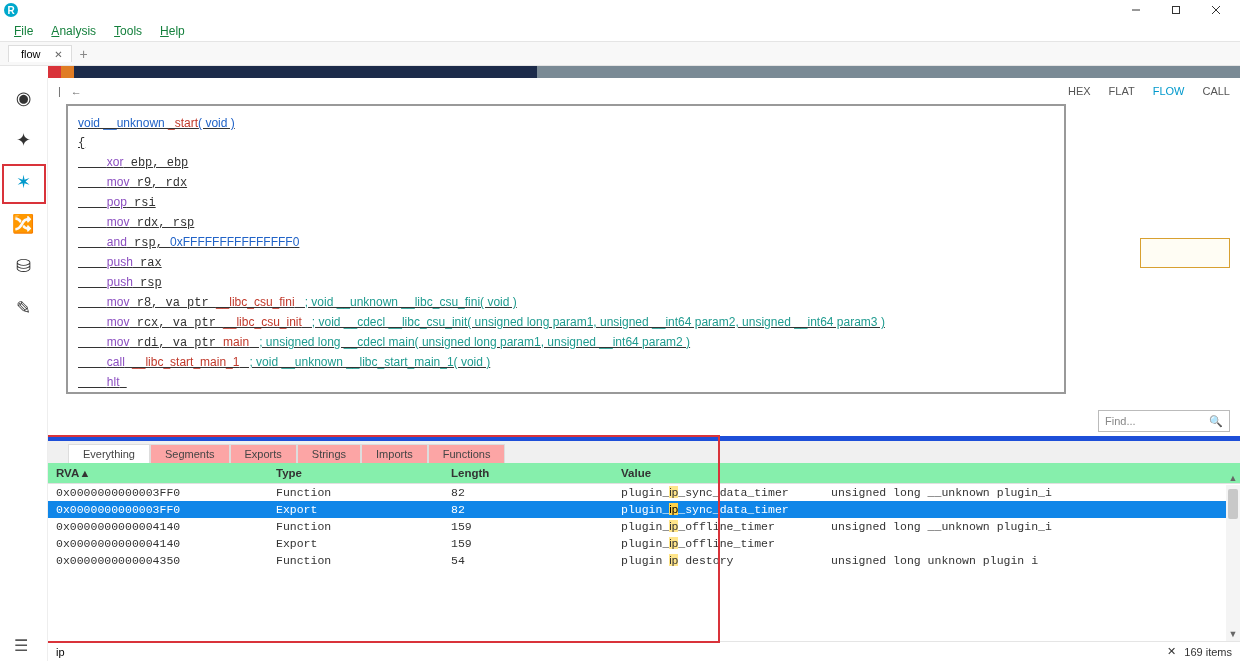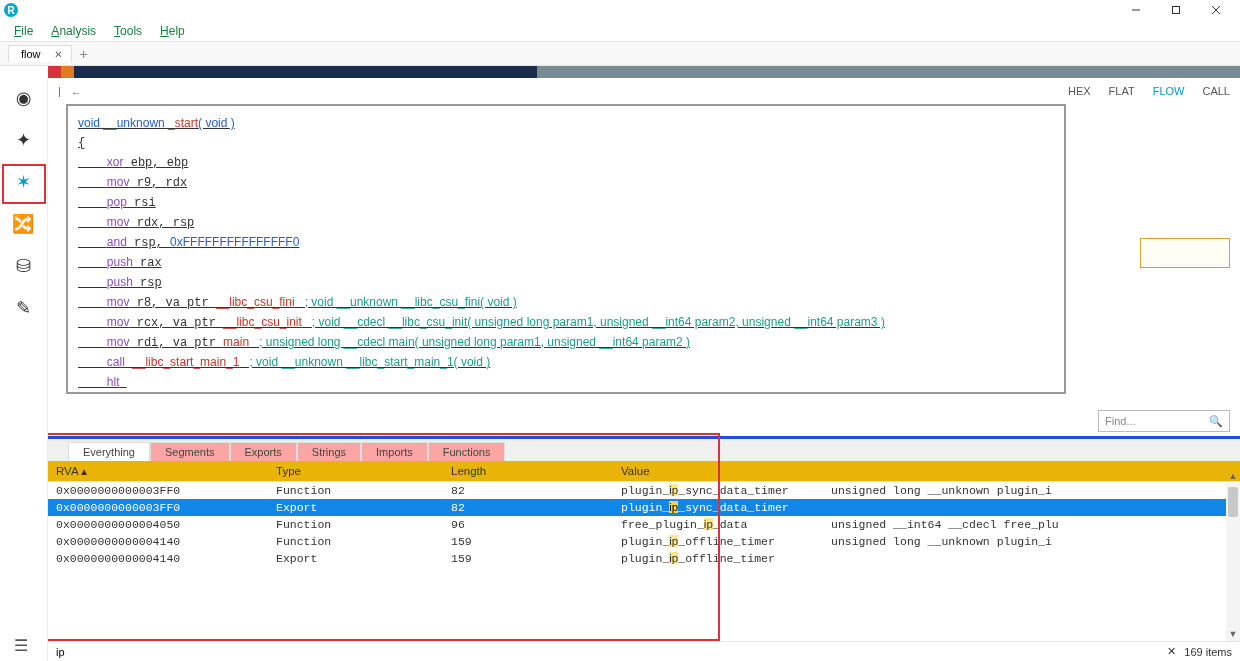--- a/index.html
+++ b/index.html
@@ -58,29 +58,29 @@
 
     .minimap-col { width: 130px; margin-left: auto; padding: 4px 10px 4px 4px; display: flex; flex-direction: column; }
     .minimap-viewport { margin-top: 130px; width: 90px; height: 30px; border: 1px solid #d8a030; background: #fffdf4; align-self: flex-end; }
 
     
     .findrow { display: flex; justify-content: flex-end; margin-top: 16px; padding-right: 10px; }
     .findbox { width: 132px; height: 22px; border: 1px solid #bbb; display: flex; align-items: center; padding: 0 6px; gap: 6px; color: #888; font-size: 11px; }
     .findbox .mag { margin-left: auto; }
 
     
-    .bottompanel { margin-top: 4px; position: relative; flex: 1; display: flex; flex-direction: column; border-top: 3px solid #1d4ed8; }
+    .bottompanel { margin-top: 4px; position: relative; flex: 1; display: flex; flex-direction: column; border-top: 5px solid #1d4ed8; }
     .bottompanel .highlight-box { position: absolute; left: -18px; top: -6px; width: 690px; height: 208px; border: 2px solid #d9333a; pointer-events: none; z-index: 5; }
     .bottom-tabs { display: flex; background: #f0f0f0; height: 22px; align-items: flex-end; padding-left: 20px; }
     .bottom-tabs .btab { padding: 3px 14px; font-size: 11px; color: #444; border: 1px solid #ddd; border-bottom: none; background: #fca5a5; margin-right: 0; }
     .bottom-tabs .btab.active { background: #fff; }
 
     .tablewrap { flex: 1; overflow: hidden; background: #fff; position: relative; }
     table.datatbl { width: 100%; border-collapse: collapse; font-size: 11.5px; table-layout: fixed; }
-    table.datatbl th { text-align: left; padding: 3px 8px; background: #eab308; font-weight: normal; color: #333; border-bottom: 1px solid #e0e0e0; }
+    table.datatbl th { text-align: left; padding: 3px 8px; background: #86efac; font-weight: bold; color: #333; border-bottom: 1px solid #e0e0e0; }
     table.datatbl td { padding: 2px 8px; white-space: nowrap; overflow: hidden; text-overflow: clip; color: #333; font-family: Consolas, "Courier New", monospace; }
     table.datatbl tr.sel td { background: #1086e8; color: #fff; }
     table.datatbl .hl { background: #ffe58a; }
     table.datatbl tr.sel .hl { background: #ffd24a; color: #000; }
 
     .scrollbar-v { position: absolute; right: 0; top: 22px; bottom: 0; width: 14px; background: #f4f4f4; }
     .scrollbar-v .thumb { position: absolute; left: 2px; right: 2px; top: 4px; height: 30px; background: #c8c8c8; border-radius: 2px; }
     .scrollbar-v .arrow { position: absolute; left: 0; right: 0; height: 14px; display: flex; align-items: center; justify-content: center; color: #666; font-size: 9px; }
     .scrollbar-v .arrow.up { top: -14px; }
     .scrollbar-v .arrow.down { bottom: 0; }
@@ -235,39 +235,39 @@
                 <td>unsigned long __unknown plugin_i</td>
               </tr>
               <tr class="sel">
                 <td>0x0000000000003FF0</td>
                 <td>Export</td>
                 <td>82</td>
                 <td>plugin_<span class="hl">ip</span>_sync_data_timer</td>
                 <td></td>
               </tr>
               <tr>
-                <td>0x0000000000004050</td>
-                <td>Function</td>
-                <td>96</td>
-                <td>free_plugin_<span class="hl">ip</span>_data</td>
-                <td>unsigned __int64 __cdecl free_plu</td>
-              </tr>
-              <tr>
                 <td>0x0000000000004140</td>
                 <td>Function</td>
                 <td>159</td>
                 <td>plugin_<span class="hl">ip</span>_offline_timer</td>
                 <td>unsigned long __unknown plugin_i</td>
               </tr>
               <tr>
                 <td>0x0000000000004140</td>
                 <td>Export</td>
                 <td>159</td>
                 <td>plugin_<span class="hl">ip</span>_offline_timer</td>
                 <td></td>
+              </tr>
+              <tr>
+                <td>0x0000000000004350</td>
+                <td>Function</td>
+                <td>54</td>
+                <td>plugin <span class="hl">ip</span> destory</td>
+                <td>unsigned long   unknown plugin i</td>
               </tr>
             </tbody>
         </table>
         <div class="scrollbar-v">
           <div class="arrow up">▲</div>
           <div class="thumb"></div>
           <div class="arrow down">▼</div>
         </div>
       </div>
       <div class="filterrow">

